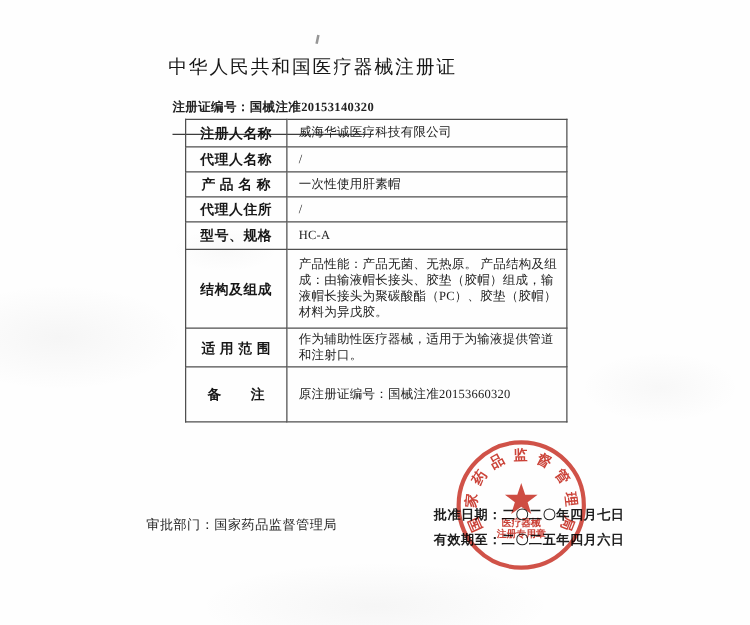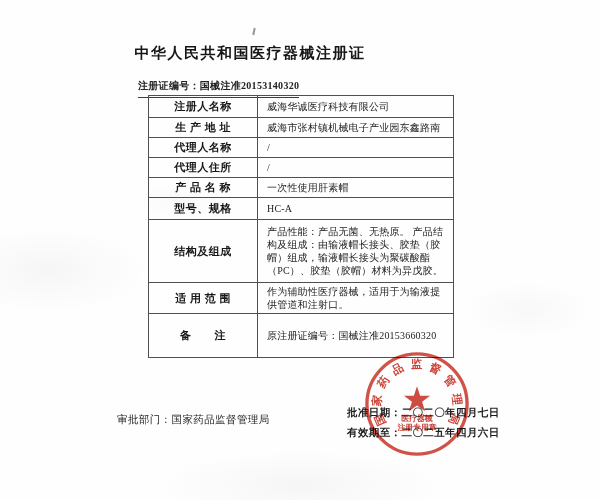--- a/index.html
+++ b/index.html
@@ -17,45 +17,45 @@
   .page::before{
     content:"";position:absolute;inset:0;pointer-events:none;
     background:
       radial-gradient(140px 60px at 8% 54%, rgba(90,90,90,0.05), rgba(0,0,0,0) 70%),
       radial-gradient(90px 40px at 88% 62%, rgba(90,90,90,0.04), rgba(0,0,0,0) 70%),
       radial-gradient(200px 50px at 50% 97%, rgba(90,90,90,0.05), rgba(0,0,0,0) 70%),
       radial-gradient(60px 25px at 30% 40%, rgba(90,90,90,0.03), rgba(0,0,0,0) 70%);
   }
   .title{
     position:absolute;top:44px;left:0;width:500px;
-    text-align:center;font-size:15px;font-weight:bold;letter-spacing:1.5px;
+    text-align:center;font-size:15px;font-weight:normal;letter-spacing:1.5px;
     color:#161616;
   }
   .artifact{
     position:absolute;left:253px;top:28px;width:2px;height:7px;
     background:#6a6a6a;transform:rotate(12deg);opacity:.7;
   }
   .certno{
     position:absolute;left:138px;top:79px;
     font-size:10px;font-weight:bold;letter-spacing:.3px;
-    border-bottom:1px solid #3d3d3d;padding-bottom:4px;color:#222;
+    border-bottom:1px solid #3d3d3d;padding-bottom:14px;color:#222;
   }
   table.cert{
     position:absolute;left:148px;top:95px;width:306px;
     border-collapse:collapse;table-layout:fixed;
     background:transparent;
   }
   table.cert td{
     border:1px solid #4f4f4f;
     vertical-align:middle;
     overflow:hidden;
   }
   td.lbl{
     width:76px;text-align:center;font-weight:bold;font-size:11px;
-    letter-spacing:.5px;color:#171717;padding:0 16px;
+    letter-spacing:.5px;color:#171717;padding:0 2px;
   }
   td.val{
     font-size:10px;color:#1c1c1c;padding:2px 6px 2px 9px;line-height:1.3;
     letter-spacing:.2px;
   }
   tr.h22{height:22px}
   tr.h20{height:20px}
   tr.h63{height:63px}
   tr.h28{height:28px}
   tr.h23{height:23px}
@@ -85,34 +85,30 @@
 
   <div class="certno">注册证编号：国械注准20153140320</div>
 
   <table class="cert">
     <tbody>
       <tr class="h22">
         <td class="lbl">注册人名称</td>
         <td class="val">威海华诚医疗科技有限公司</td>
       </tr>
       <tr class="h20">
-        <td class="lbl">生 产 地 址</td>
-        <td class="val">威海市张村镇机械电子产业园东鑫路南</td>
-      </tr>
-      <tr class="h20">
         <td class="lbl">代理人名称</td>
-        <td class="val">/</td>
-      </tr>
-      <tr class="h20">
-        <td class="lbl">代理人住所</td>
         <td class="val">/</td>
       </tr>
       <tr class="h20">
         <td class="lbl">产 品 名 称</td>
         <td class="val">一次性使用肝素帽</td>
+      </tr>
+      <tr class="h20">
+        <td class="lbl">代理人住所</td>
+        <td class="val">/</td>
       </tr>
       <tr class="h22">
         <td class="lbl">型号、规格</td>
         <td class="val">HC-A</td>
       </tr>
       <tr class="h63">
         <td class="lbl">结构及组成</td>
         <td class="val">产品性能：产品无菌、无热原。 产品结构及组成：由输液帽长接头、胶垫（胶帽）组成，输液帽长接头为聚碳酸酯（PC）、胶垫（胶帽）材料为异戊胶。</td>
       </tr>
       <tr class="h28">

